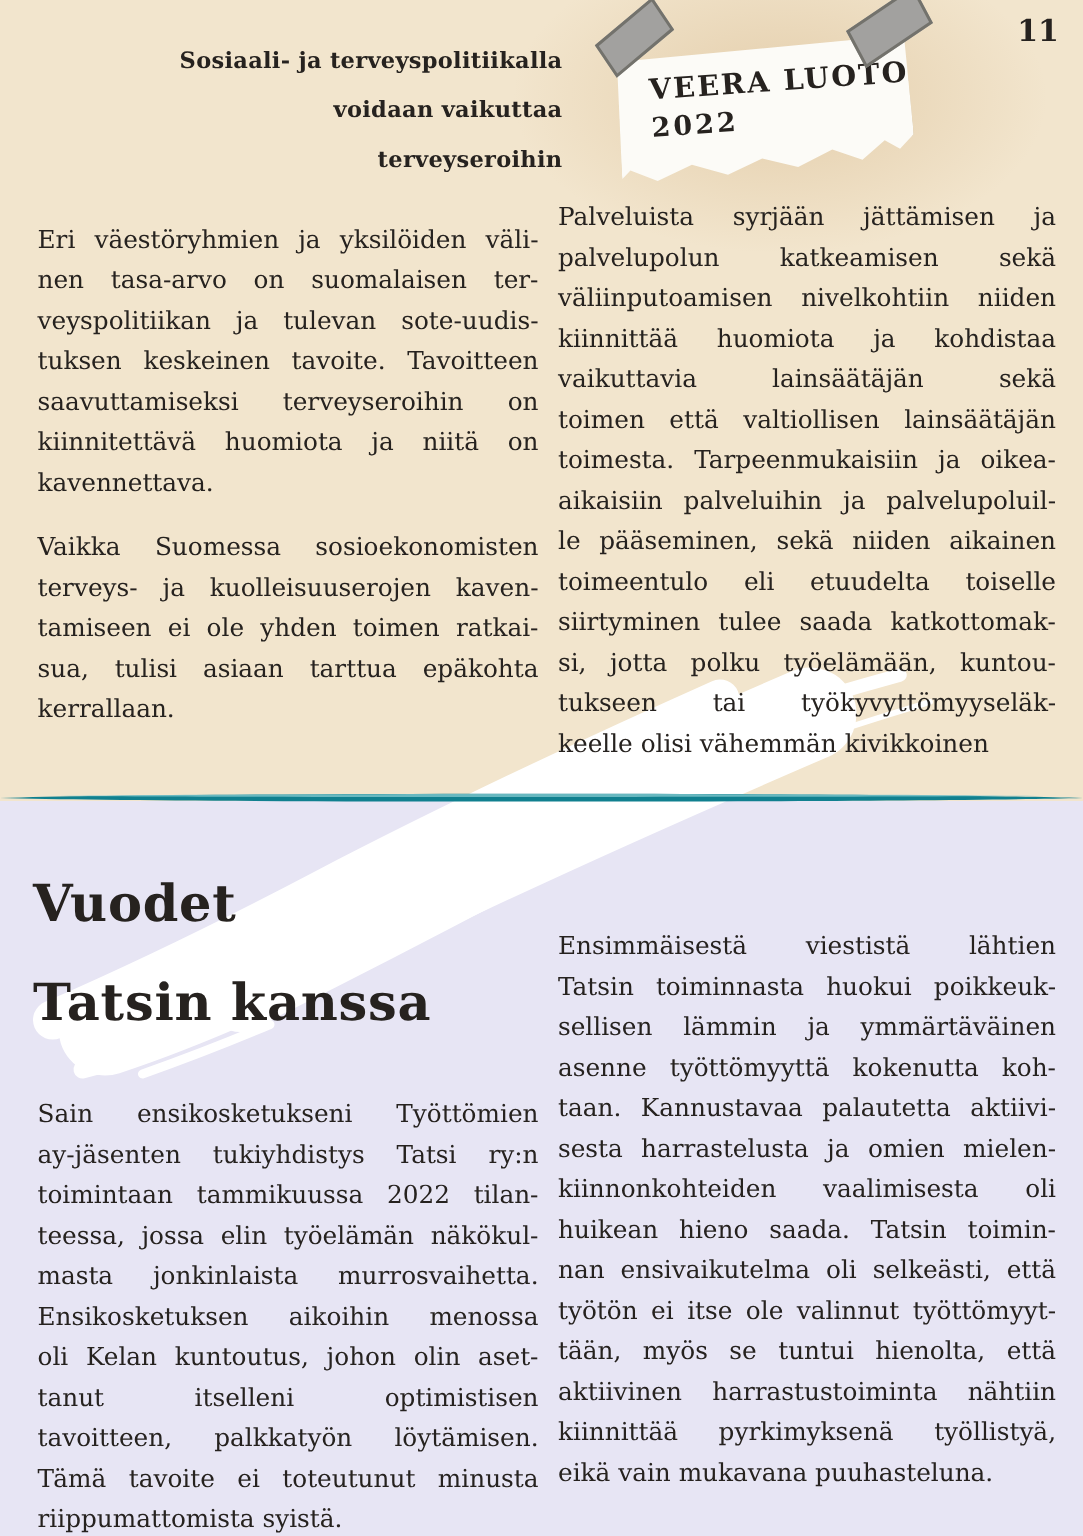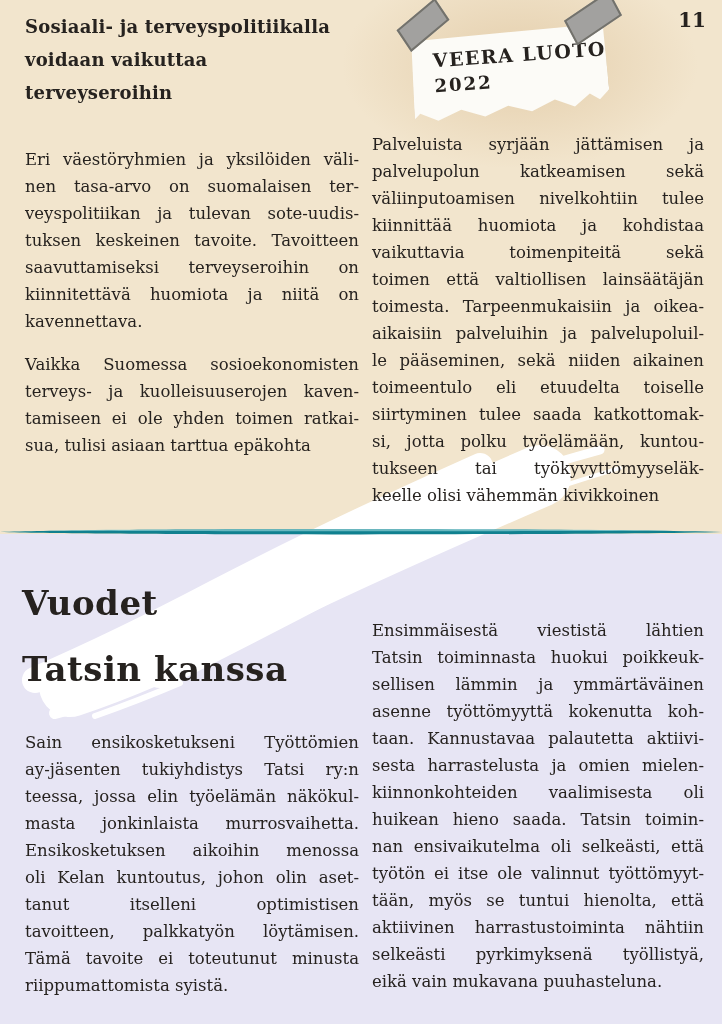--- a/index.html
+++ b/index.html
@@ -12,22 +12,22 @@
   
   .top-section{position:absolute;left:0;top:0;width:722px;height:534px;background:var(--top-bg,#f2e5cd);}
   .bottom-section{position:absolute;left:0;top:534px;width:722px;height:490px;background:var(--bottom-bg,#e7e5f4);}
   .note-patch{position:absolute;left:340px;top:-40px;width:360px;height:210px;
     background:radial-gradient(ellipse at 50% 50%, rgba(205,168,116,.38), rgba(205,168,116,0) 70%);}
   
   .brush-svg{position:absolute;left:0;top:428px;pointer-events:none;}
   
   .divider-svg{position:absolute;left:0;top:527px;pointer-events:none;}
   
-  .heading-top{position:absolute;left:25px;top:10px;width:350px;
-    font-weight:bold;font-size:18px;line-height:33px;letter-spacing:.2px;}
+  .heading-top{position:absolute;left:25px;top:24px;width:350px;
+    font-weight:bold;font-size:15px;line-height:33px;letter-spacing:.2px;text-align:right;}
   .heading-bottom{position:absolute;left:22px;top:570px;width:350px;
     font-weight:bold;font-size:34px;line-height:66px;letter-spacing:.5px;}
   
   .para{position:absolute;font-size:16.5px;line-height:27px;}
   .justified .line{text-align:justify;text-align-last:justify;}
   .justified .line:last-child{text-align-last:left;}
   .p-top-left-1{left:25px;top:146px;width:334px;}
   .p-top-left-2{left:25px;top:351px;width:334px;}
   .p-top-right{left:372px;top:131px;width:332px;}
   .p-bot-left{left:25px;top:729px;width:334px;}
@@ -102,47 +102,49 @@
       <div class="line">tuksen keskeinen tavoite. Tavoitteen</div>
       <div class="line">saavuttamiseksi terveyseroihin on</div>
       <div class="line">kiinnitettävä huomiota ja niitä on</div>
       <div class="line">kavennettava.</div>
     </div>
   <div class="para justified p-top-left-2">
       <div class="line">Vaikka Suomessa sosioekonomisten</div>
       <div class="line">terveys- ja kuolleisuuserojen kaven-</div>
       <div class="line">tamiseen ei ole yhden toimen ratkai-</div>
       <div class="line">sua, tulisi asiaan tarttua epäkohta</div>
+      <div class="line">kerrallaan.</div>
     </div>
 
   <div class="para justified p-top-right">
       <div class="line">Palveluista syrjään jättämisen ja</div>
       <div class="line">palvelupolun katkeamisen sekä</div>
-      <div class="line">väliinputoamisen nivelkohtiin tulee</div>
+      <div class="line">väliinputoamisen nivelkohtiin niiden</div>
       <div class="line">kiinnittää huomiota ja kohdistaa</div>
-      <div class="line">vaikuttavia toimenpiteitä sekä</div>
+      <div class="line">vaikuttavia lainsäätäjän sekä</div>
       <div class="line">toimen että valtiollisen lainsäätäjän</div>
       <div class="line">toimesta. Tarpeenmukaisiin ja oikea-</div>
       <div class="line">aikaisiin palveluihin ja palvelupoluil-</div>
       <div class="line">le pääseminen, sekä niiden aikainen</div>
       <div class="line">toimeentulo eli etuudelta toiselle</div>
       <div class="line">siirtyminen tulee saada katkottomak-</div>
       <div class="line">si, jotta polku työelämään, kuntou-</div>
       <div class="line">tukseen tai työkyvyttömyyseläk-</div>
       <div class="line">keelle olisi vähemmän kivikkoinen</div>
     </div>
 
   <div class="heading-bottom">
       <div class="line">Vuodet</div>
       <div class="line">Tatsin kanssa</div>
     </div>
 
   <div class="para justified p-bot-left">
       <div class="line">Sain ensikosketukseni Työttömien</div>
       <div class="line">ay-jäsenten tukiyhdistys Tatsi ry:n</div>
+      <div class="line">toimintaan tammikuussa 2022 tilan-</div>
       <div class="line">teessa, jossa elin työelämän näkökul-</div>
       <div class="line">masta jonkinlaista murrosvaihetta.</div>
       <div class="line">Ensikosketuksen aikoihin menossa</div>
       <div class="line">oli Kelan kuntoutus, johon olin aset-</div>
       <div class="line">tanut itselleni optimistisen</div>
       <div class="line">tavoitteen, palkkatyön löytämisen.</div>
       <div class="line">Tämä tavoite ei toteutunut minusta</div>
       <div class="line">riippumattomista syistä.</div>
     </div>
 
@@ -152,17 +154,17 @@
       <div class="line">sellisen lämmin ja ymmärtäväinen</div>
       <div class="line">asenne työttömyyttä kokenutta koh-</div>
       <div class="line">taan. Kannustavaa palautetta aktiivi-</div>
       <div class="line">sesta harrastelusta ja omien mielen-</div>
       <div class="line">kiinnonkohteiden vaalimisesta oli</div>
       <div class="line">huikean hieno saada. Tatsin toimin-</div>
       <div class="line">nan ensivaikutelma oli selkeästi, että</div>
       <div class="line">työtön ei itse ole valinnut työttömyyt-</div>
       <div class="line">tään, myös se tuntui hienolta, että</div>
       <div class="line">aktiivinen harrastustoiminta nähtiin</div>
-      <div class="line">selkeästi pyrkimyksenä työllistyä,</div>
+      <div class="line">kiinnittää pyrkimyksenä työllistyä,</div>
       <div class="line">eikä vain mukavana puuhasteluna.</div>
     </div>
 
 </div>
 
 </body></html>

